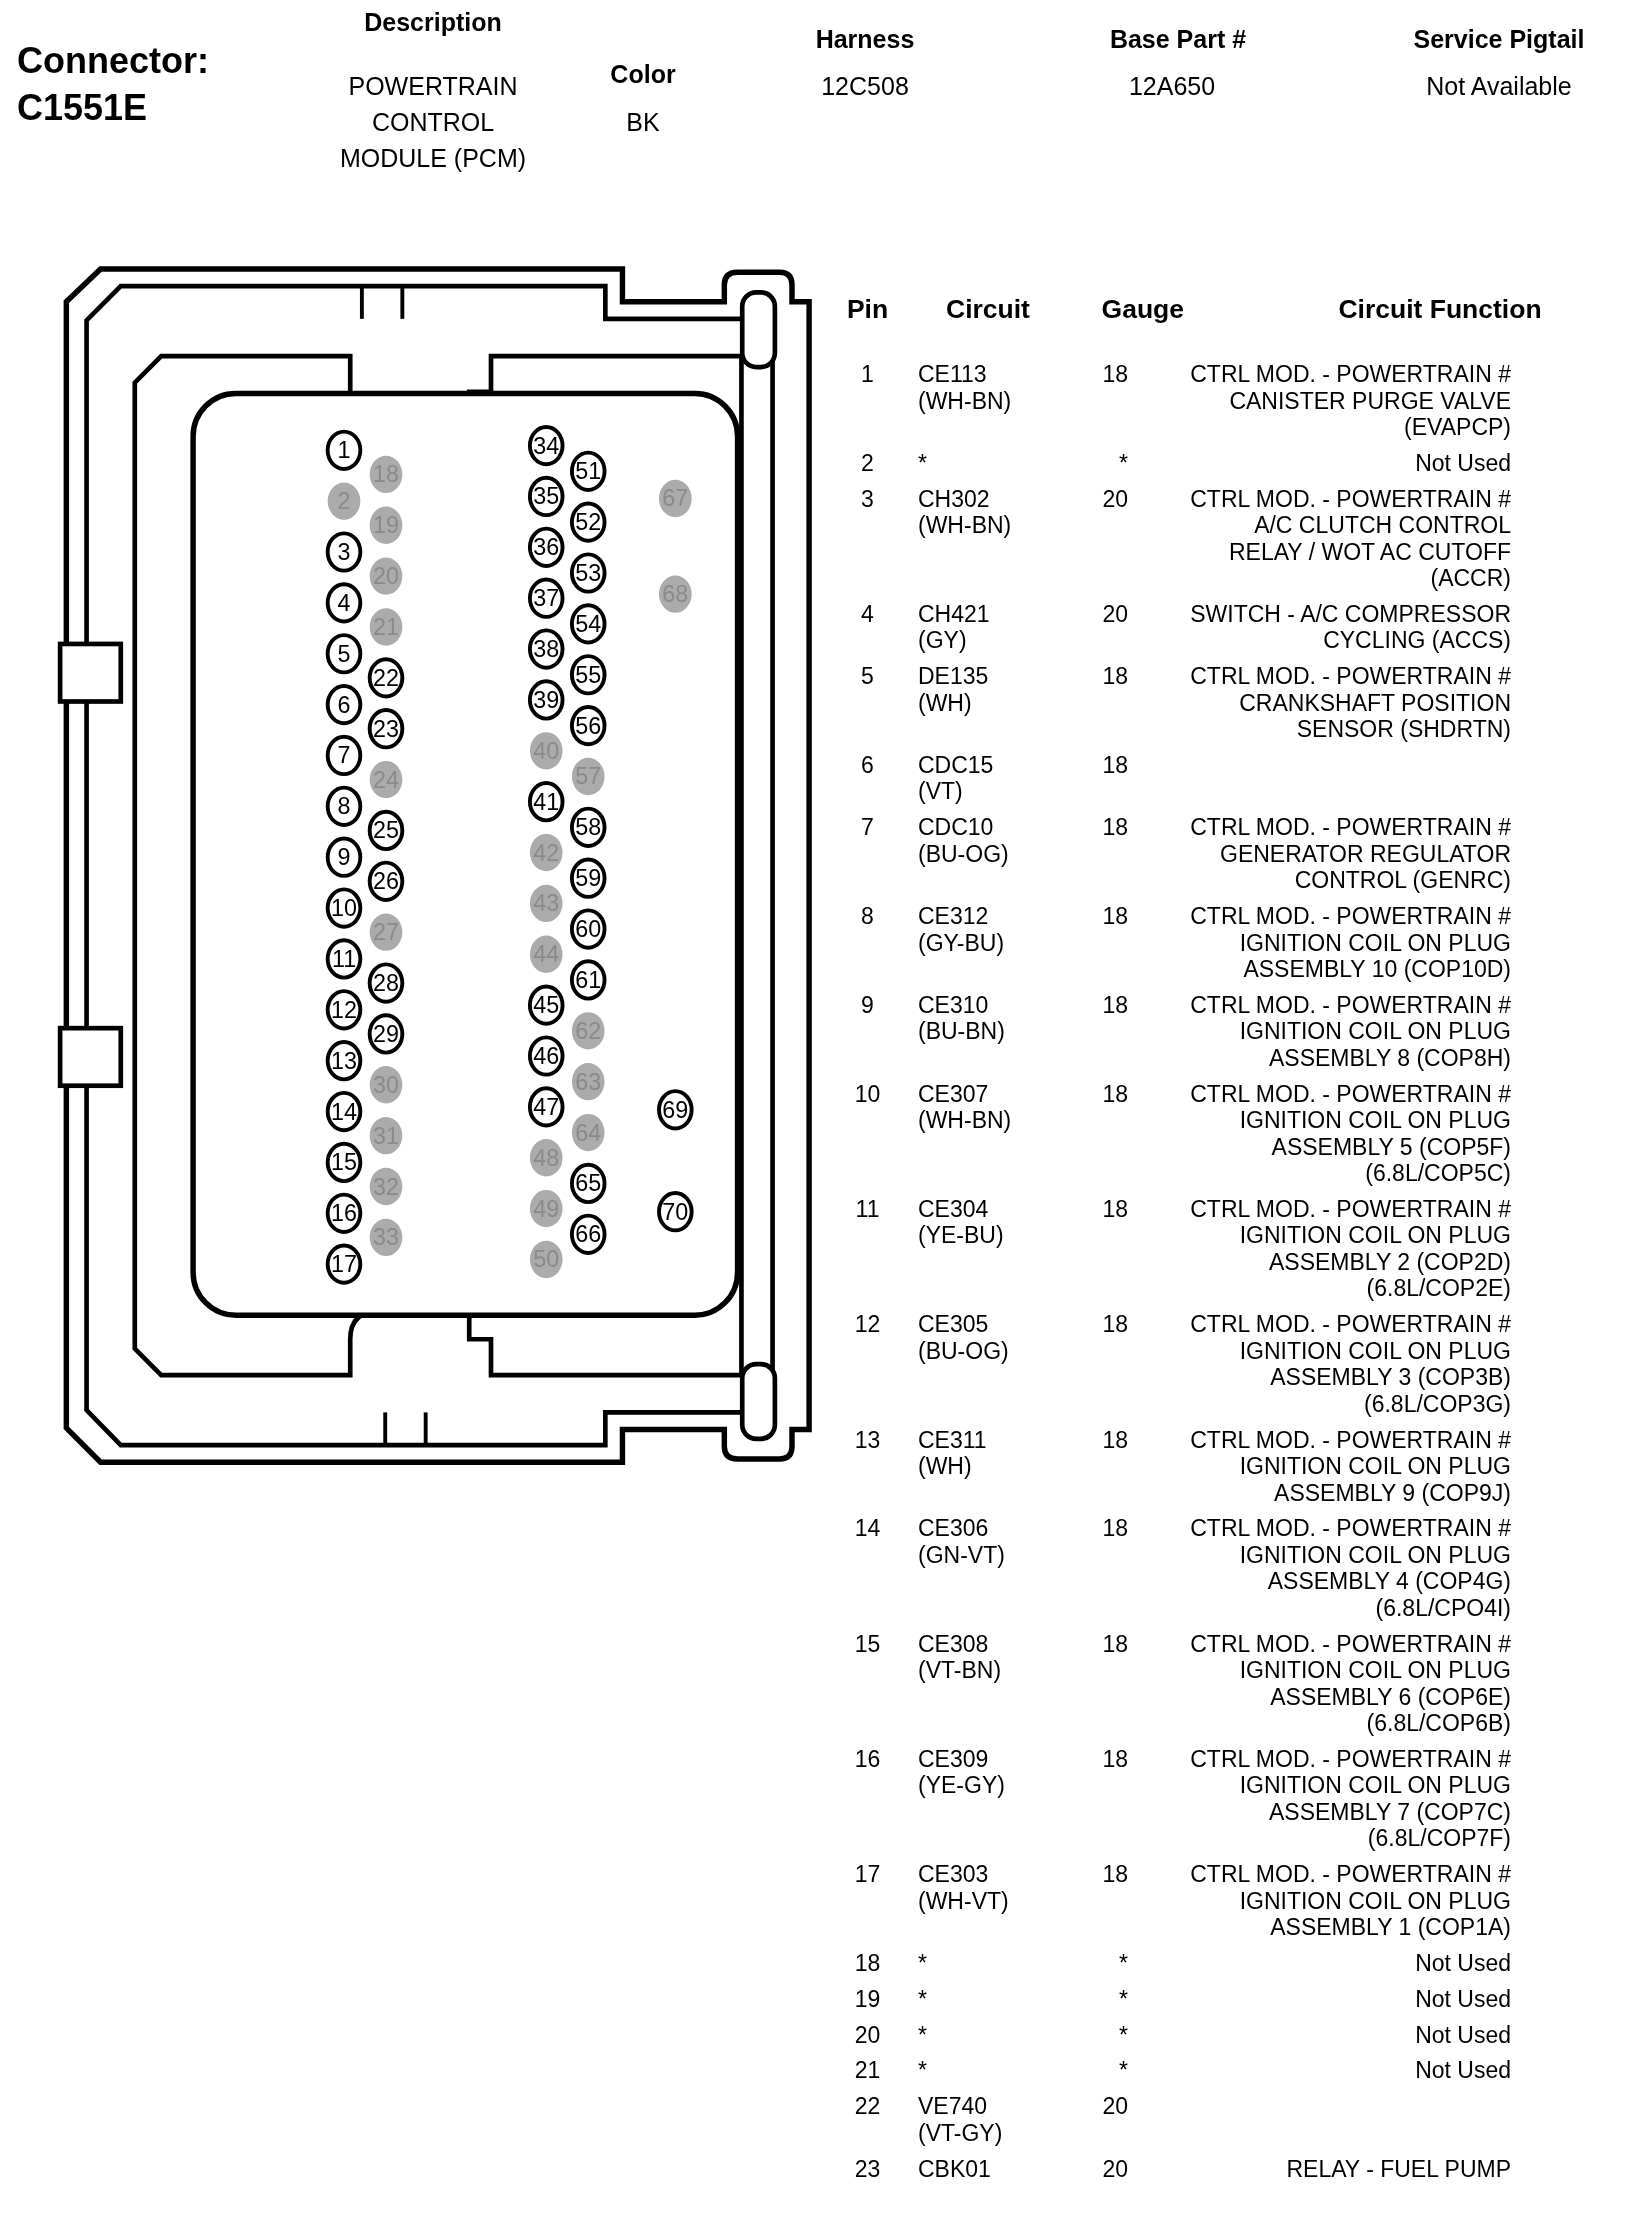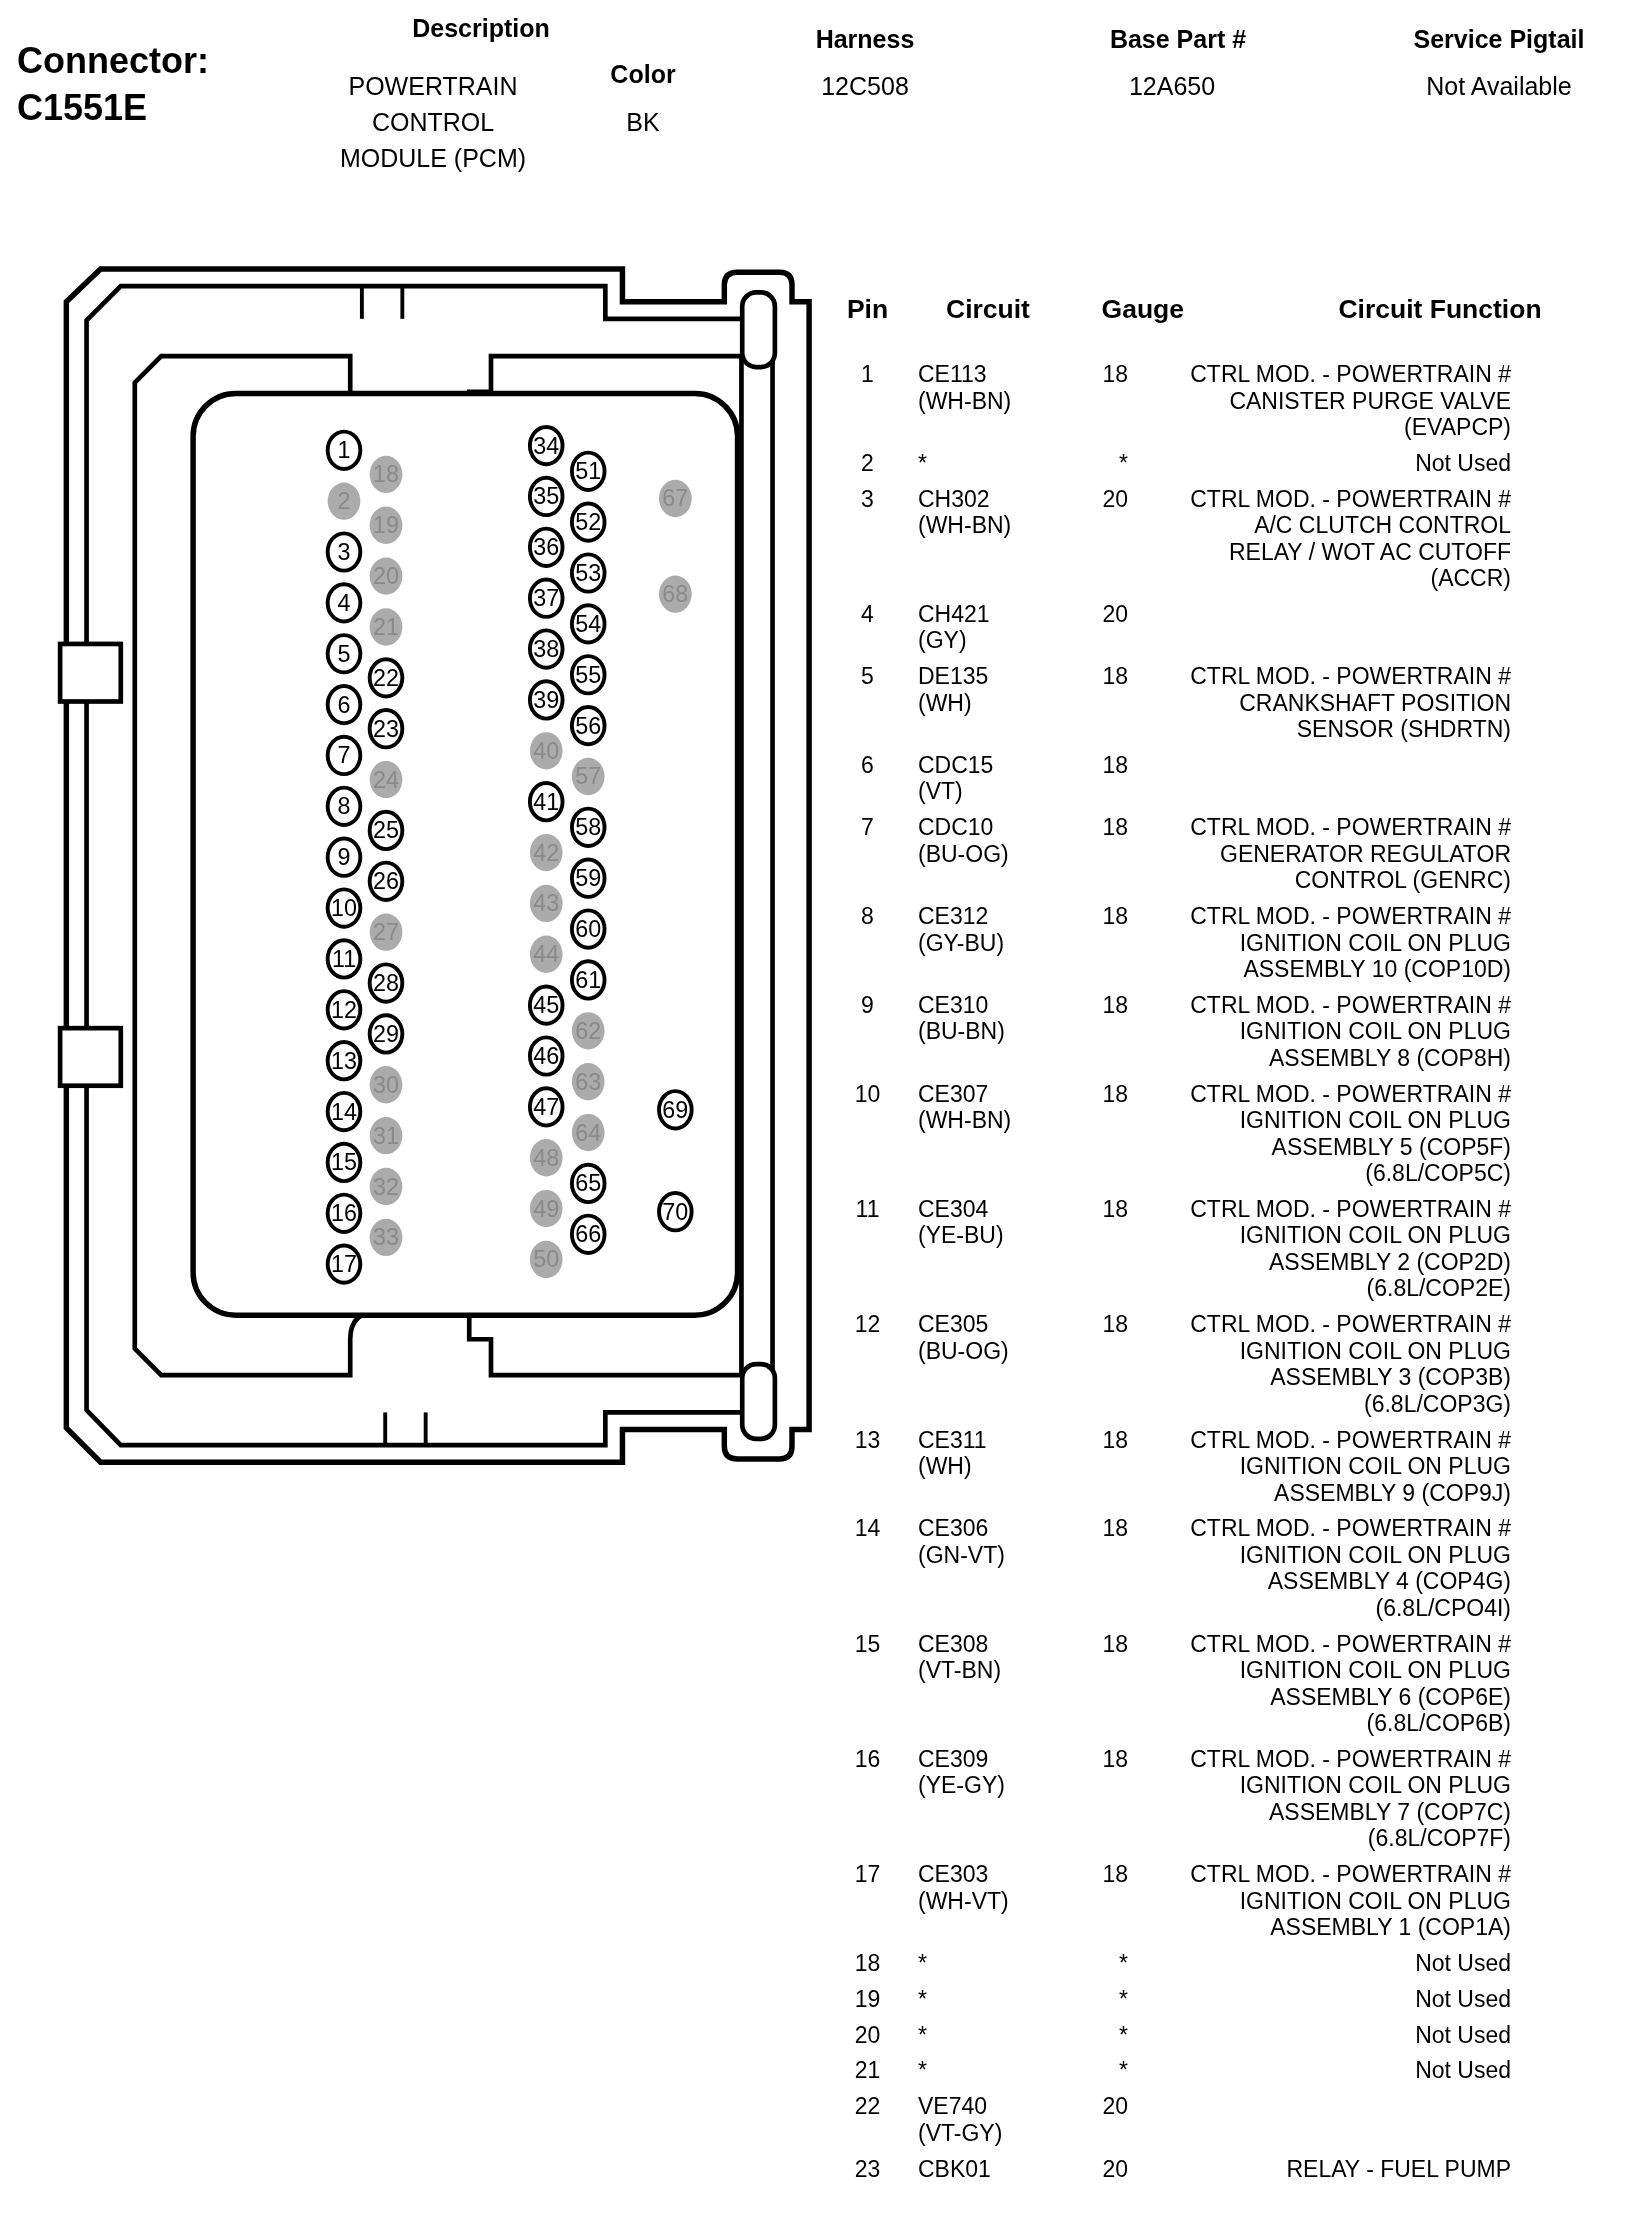--- a/index.html
+++ b/index.html
@@ -25,21 +25,21 @@
   svg{display:block;}
 </style>
 </head>
 <body>
 
 <div id="connector-title" class="abs" style="left:17px;top:37px;">
   <div>Connector:</div>
   <div>C1551E</div>
 </div>
 
-<div class="abs ctr hdr-label" style="left:433px;top:14px;margin-left:48px;">Description</div>
+<div class="abs ctr hdr-label" style="left:433px;top:8px;">Description</div>
 <div class="abs ctr hdr-value" style="left:433px;top:68px;">
   <div>POWERTRAIN</div>
   <div>CONTROL</div>
   <div>MODULE (PCM)</div>
 </div>
 
 <div class="abs ctr hdr-label" style="left:643px;top:60px;">Color</div>
 <div class="abs ctr hdr-value" style="left:643px;top:104px;">BK</div>
 
 <div class="abs ctr hdr-label" style="left:865px;top:25px;">Harness</div>
@@ -414,20 +414,24 @@
         <div class="c-qual"></div>
       </div>
       <div class="trow">
         <div class="c-pin">4</div>
         <div class="c-circuit">
           <div>CH421</div>
           <div>(GY)</div>
         </div>
         <div class="c-gauge">20</div>
         <div class="c-spacer"></div>
+        <div class="c-func">
+          <div class="fn-line">SWITCH - A/C COMPRESSOR</div>
+          <div class="fn-line">CYCLING (ACCS)</div>
+        </div>
         <div class="c-qual"></div>
       </div>
       <div class="trow">
         <div class="c-pin">5</div>
         <div class="c-circuit">
           <div>DE135</div>
           <div>(WH)</div>
         </div>
         <div class="c-gauge">18</div>
         <div class="c-spacer"></div>

